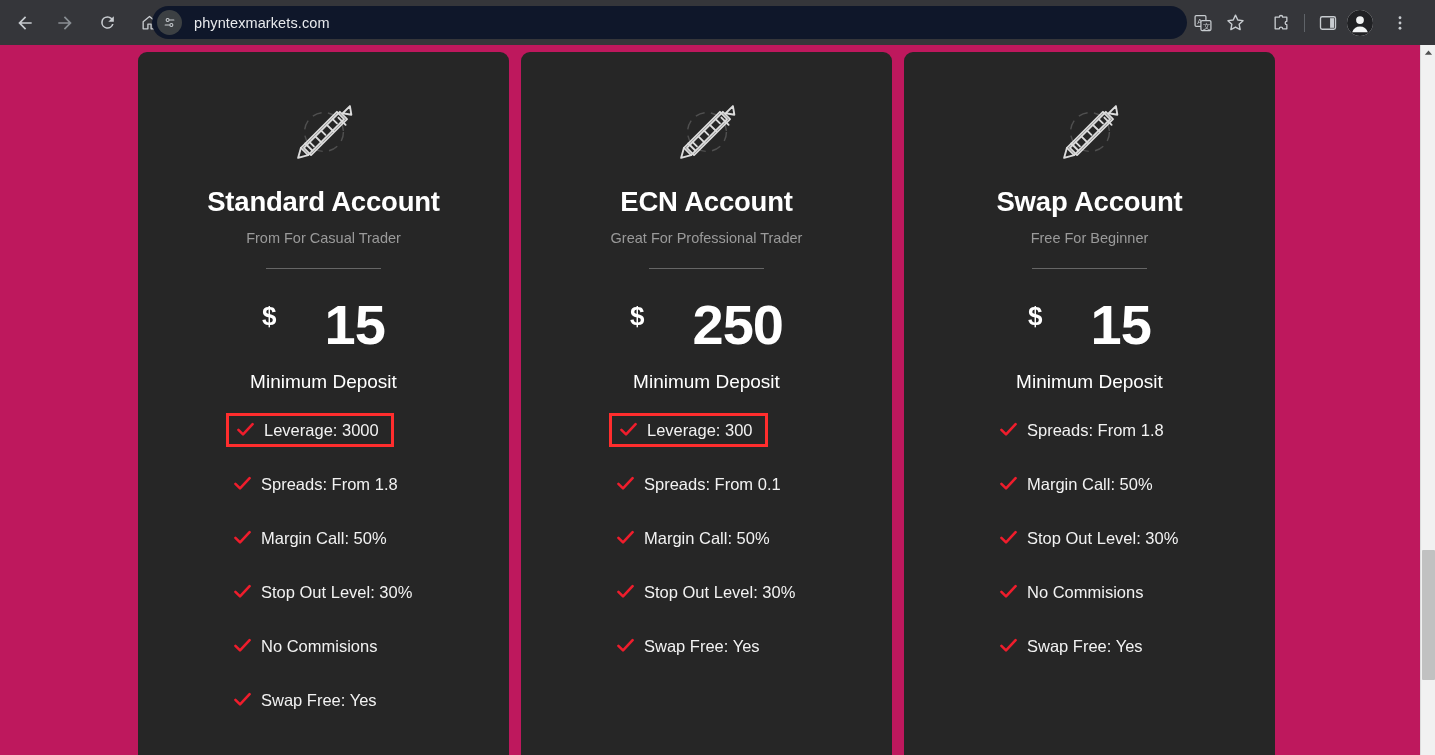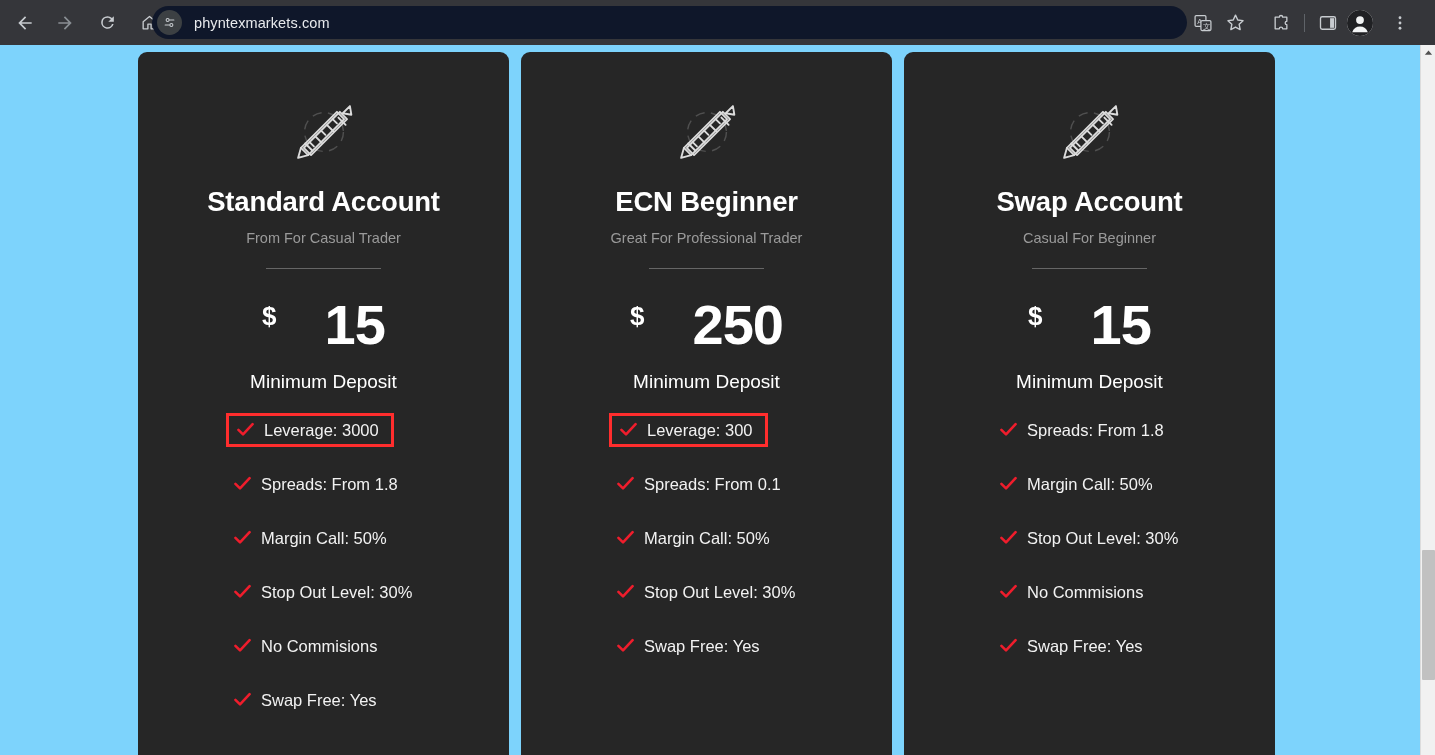--- a/index.html
+++ b/index.html
@@ -77,21 +77,21 @@
     display: flex; align-items: center; justify-content: center;
     margin: 0 3px;
     flex: 0 0 auto;
   }
 
   
   #page-viewport {
     position: absolute;
     left: 0; top: 45px;
     width: 1420px; height: 710px;
-    background: #7dd3fc;
+    background: #be185d;
     overflow: hidden;
   }
 
   #pricing-row {
     position: absolute;
     left: 138px; top: 7px;
     width: 1138px; height: 800px;
     display: flex;
     gap: 12px;
   }
@@ -379,21 +379,21 @@
               <path d="M62 32 l6 6"></path>
 
       <path d="M28 82 L78 32 L68 22 L18 72 Z"></path>
       <path d="M18 72 L14 86 L28 82"></path>
       <path d="M24 66 l10 10"></path>
       <path d="M70 30 l10 10"></path>
       <path d="M76 24 L86 14 L88 26 Z"></path>
     </g>
   </svg>
         </div>
-    <div class="card-title">ECN Beginner</div>
+    <div class="card-title">ECN Account</div>
     <div class="card-subtitle">Great For Professional Trader</div>
     <div class="card-divider"></div>
     <div class="card-price">
       <span class="currency">$</span>
       <span class="amount">250</span>
     </div>
     <div class="card-price-label">Minimum Deposit</div>
     <ul class="feature-list">
       <li class="feature-item highlighted">
         <span class="check-icon">
@@ -452,21 +452,21 @@
 
       <path d="M28 82 L78 32 L68 22 L18 72 Z"></path>
       <path d="M18 72 L14 86 L28 82"></path>
       <path d="M24 66 l10 10"></path>
       <path d="M70 30 l10 10"></path>
       <path d="M76 24 L86 14 L88 26 Z"></path>
     </g>
   </svg>
         </div>
     <div class="card-title">Swap Account</div>
-    <div class="card-subtitle">Casual For Beginner</div>
+    <div class="card-subtitle">Free For Beginner</div>
     <div class="card-divider"></div>
     <div class="card-price">
       <span class="currency">$</span>
       <span class="amount">15</span>
     </div>
     <div class="card-price-label">Minimum Deposit</div>
     <ul class="feature-list">
       <li class="feature-item">
         <span class="check-icon">
   <svg viewBox="0 0 24 20" width="17" height="15">

